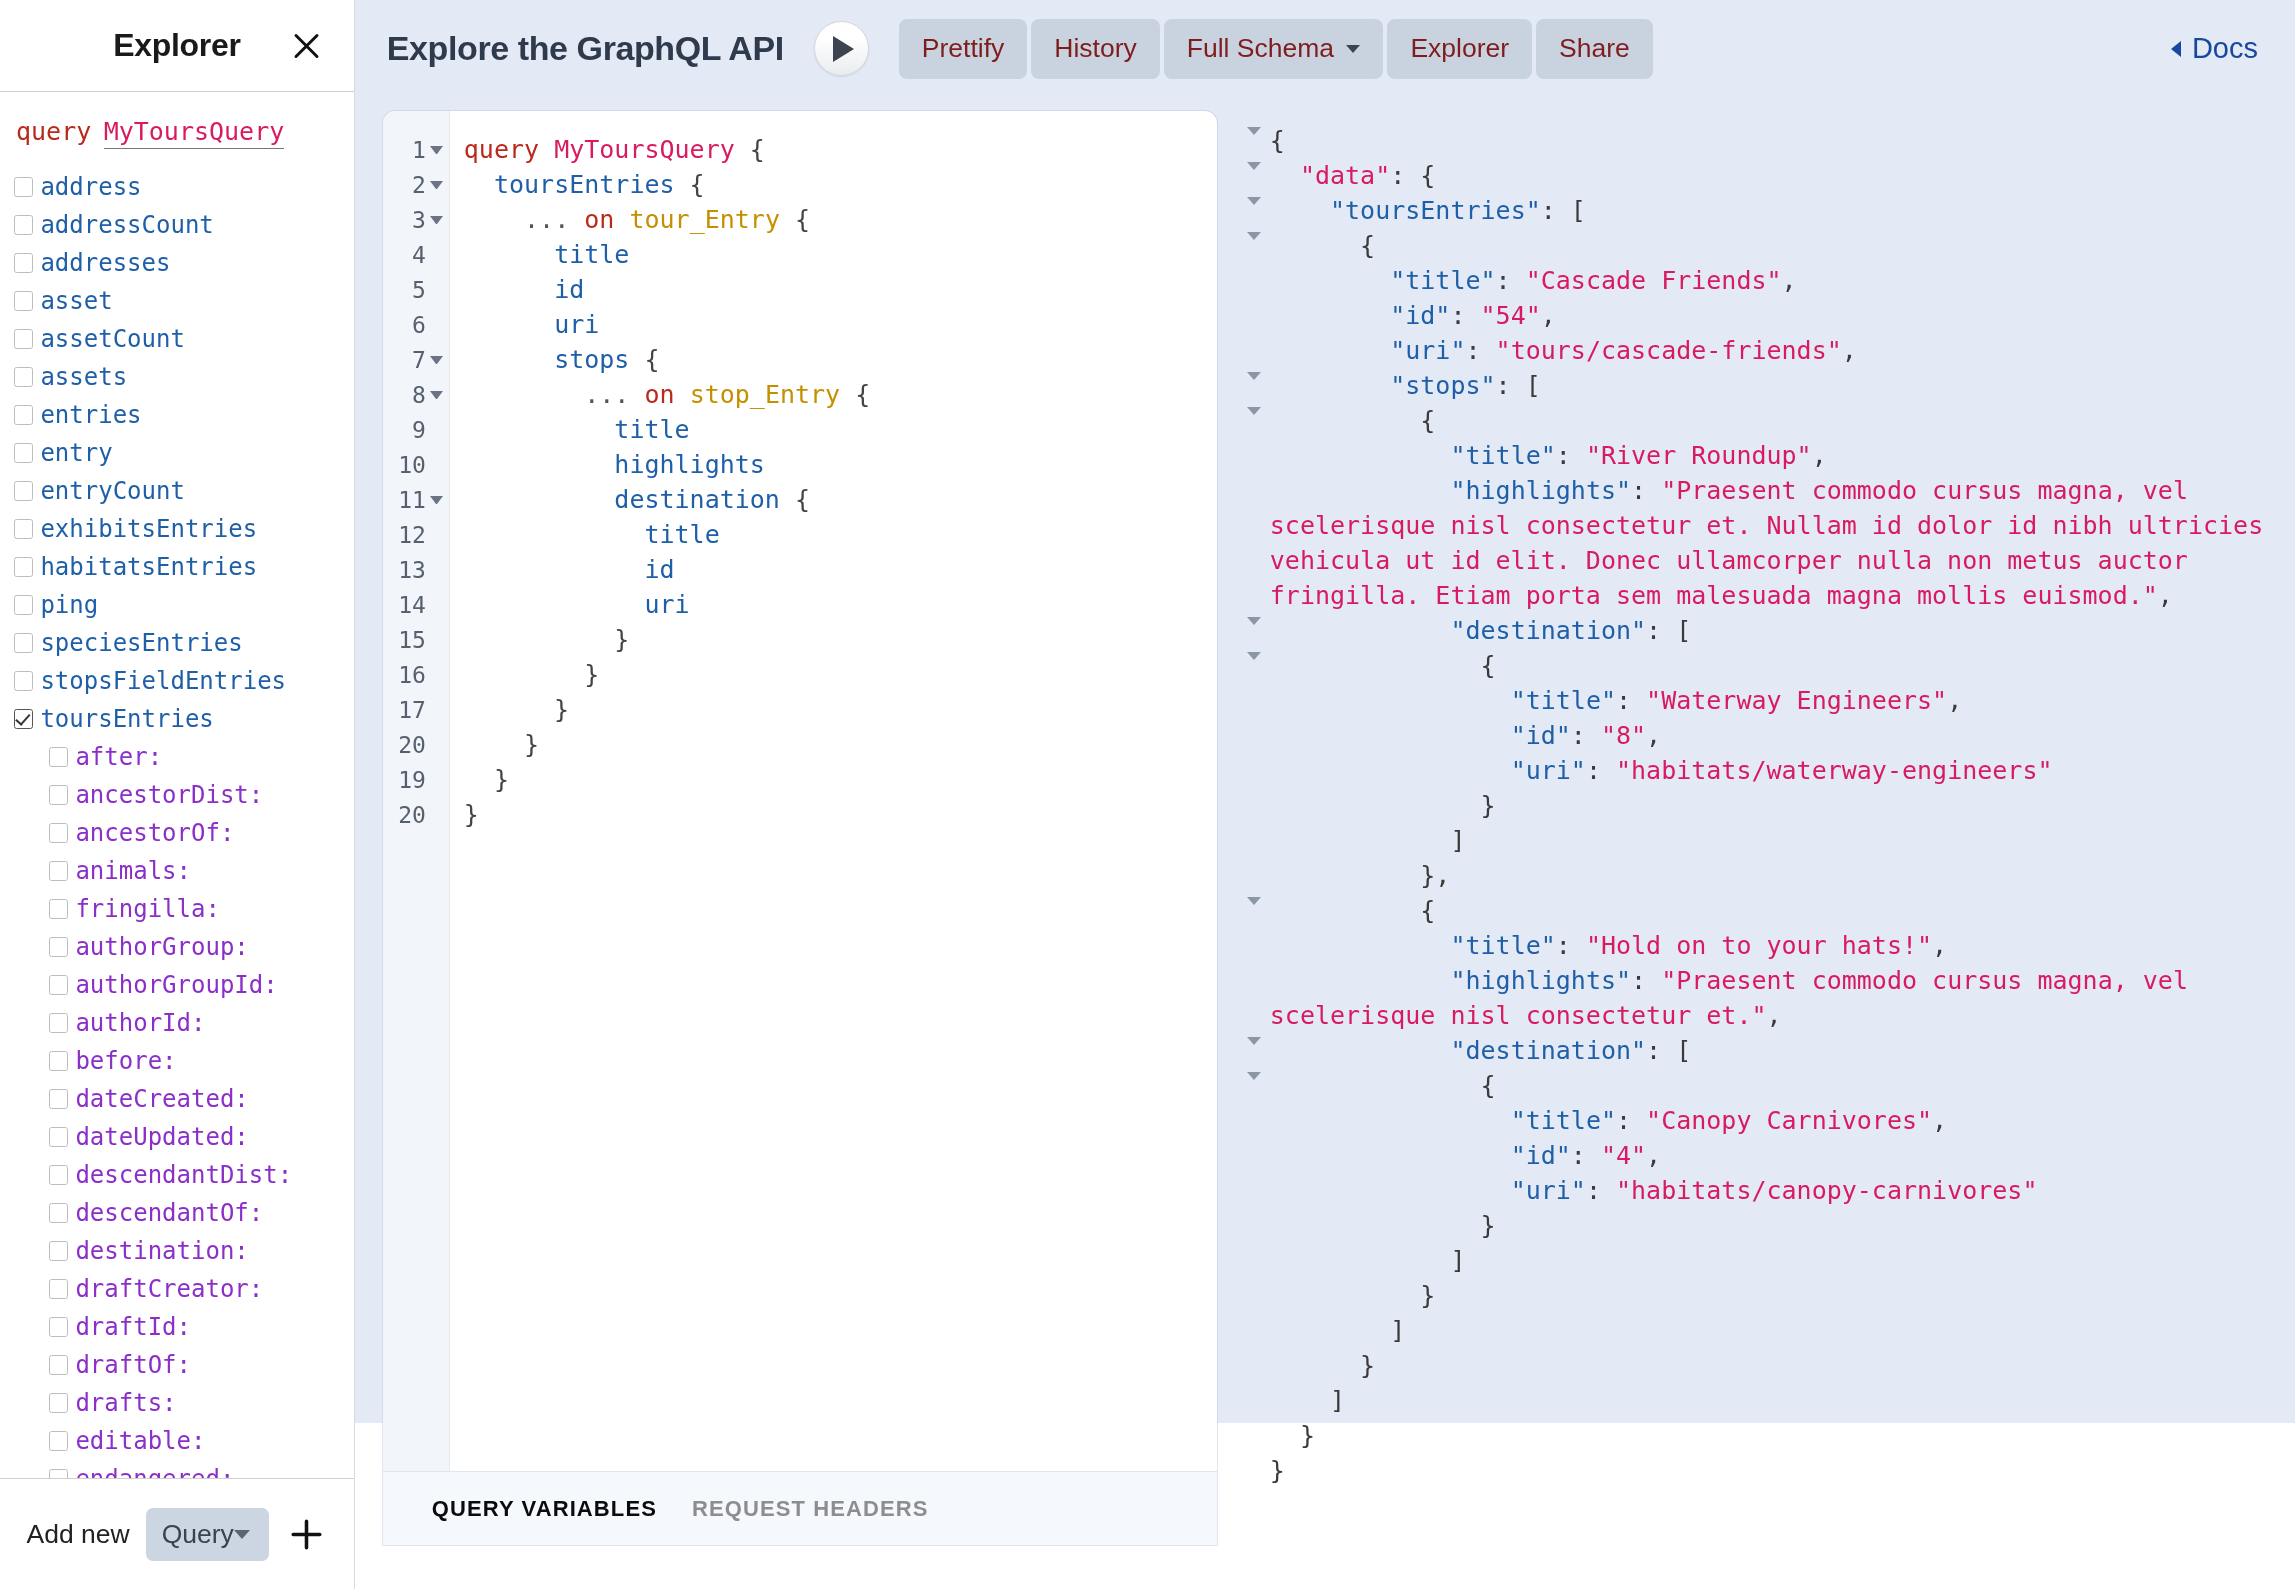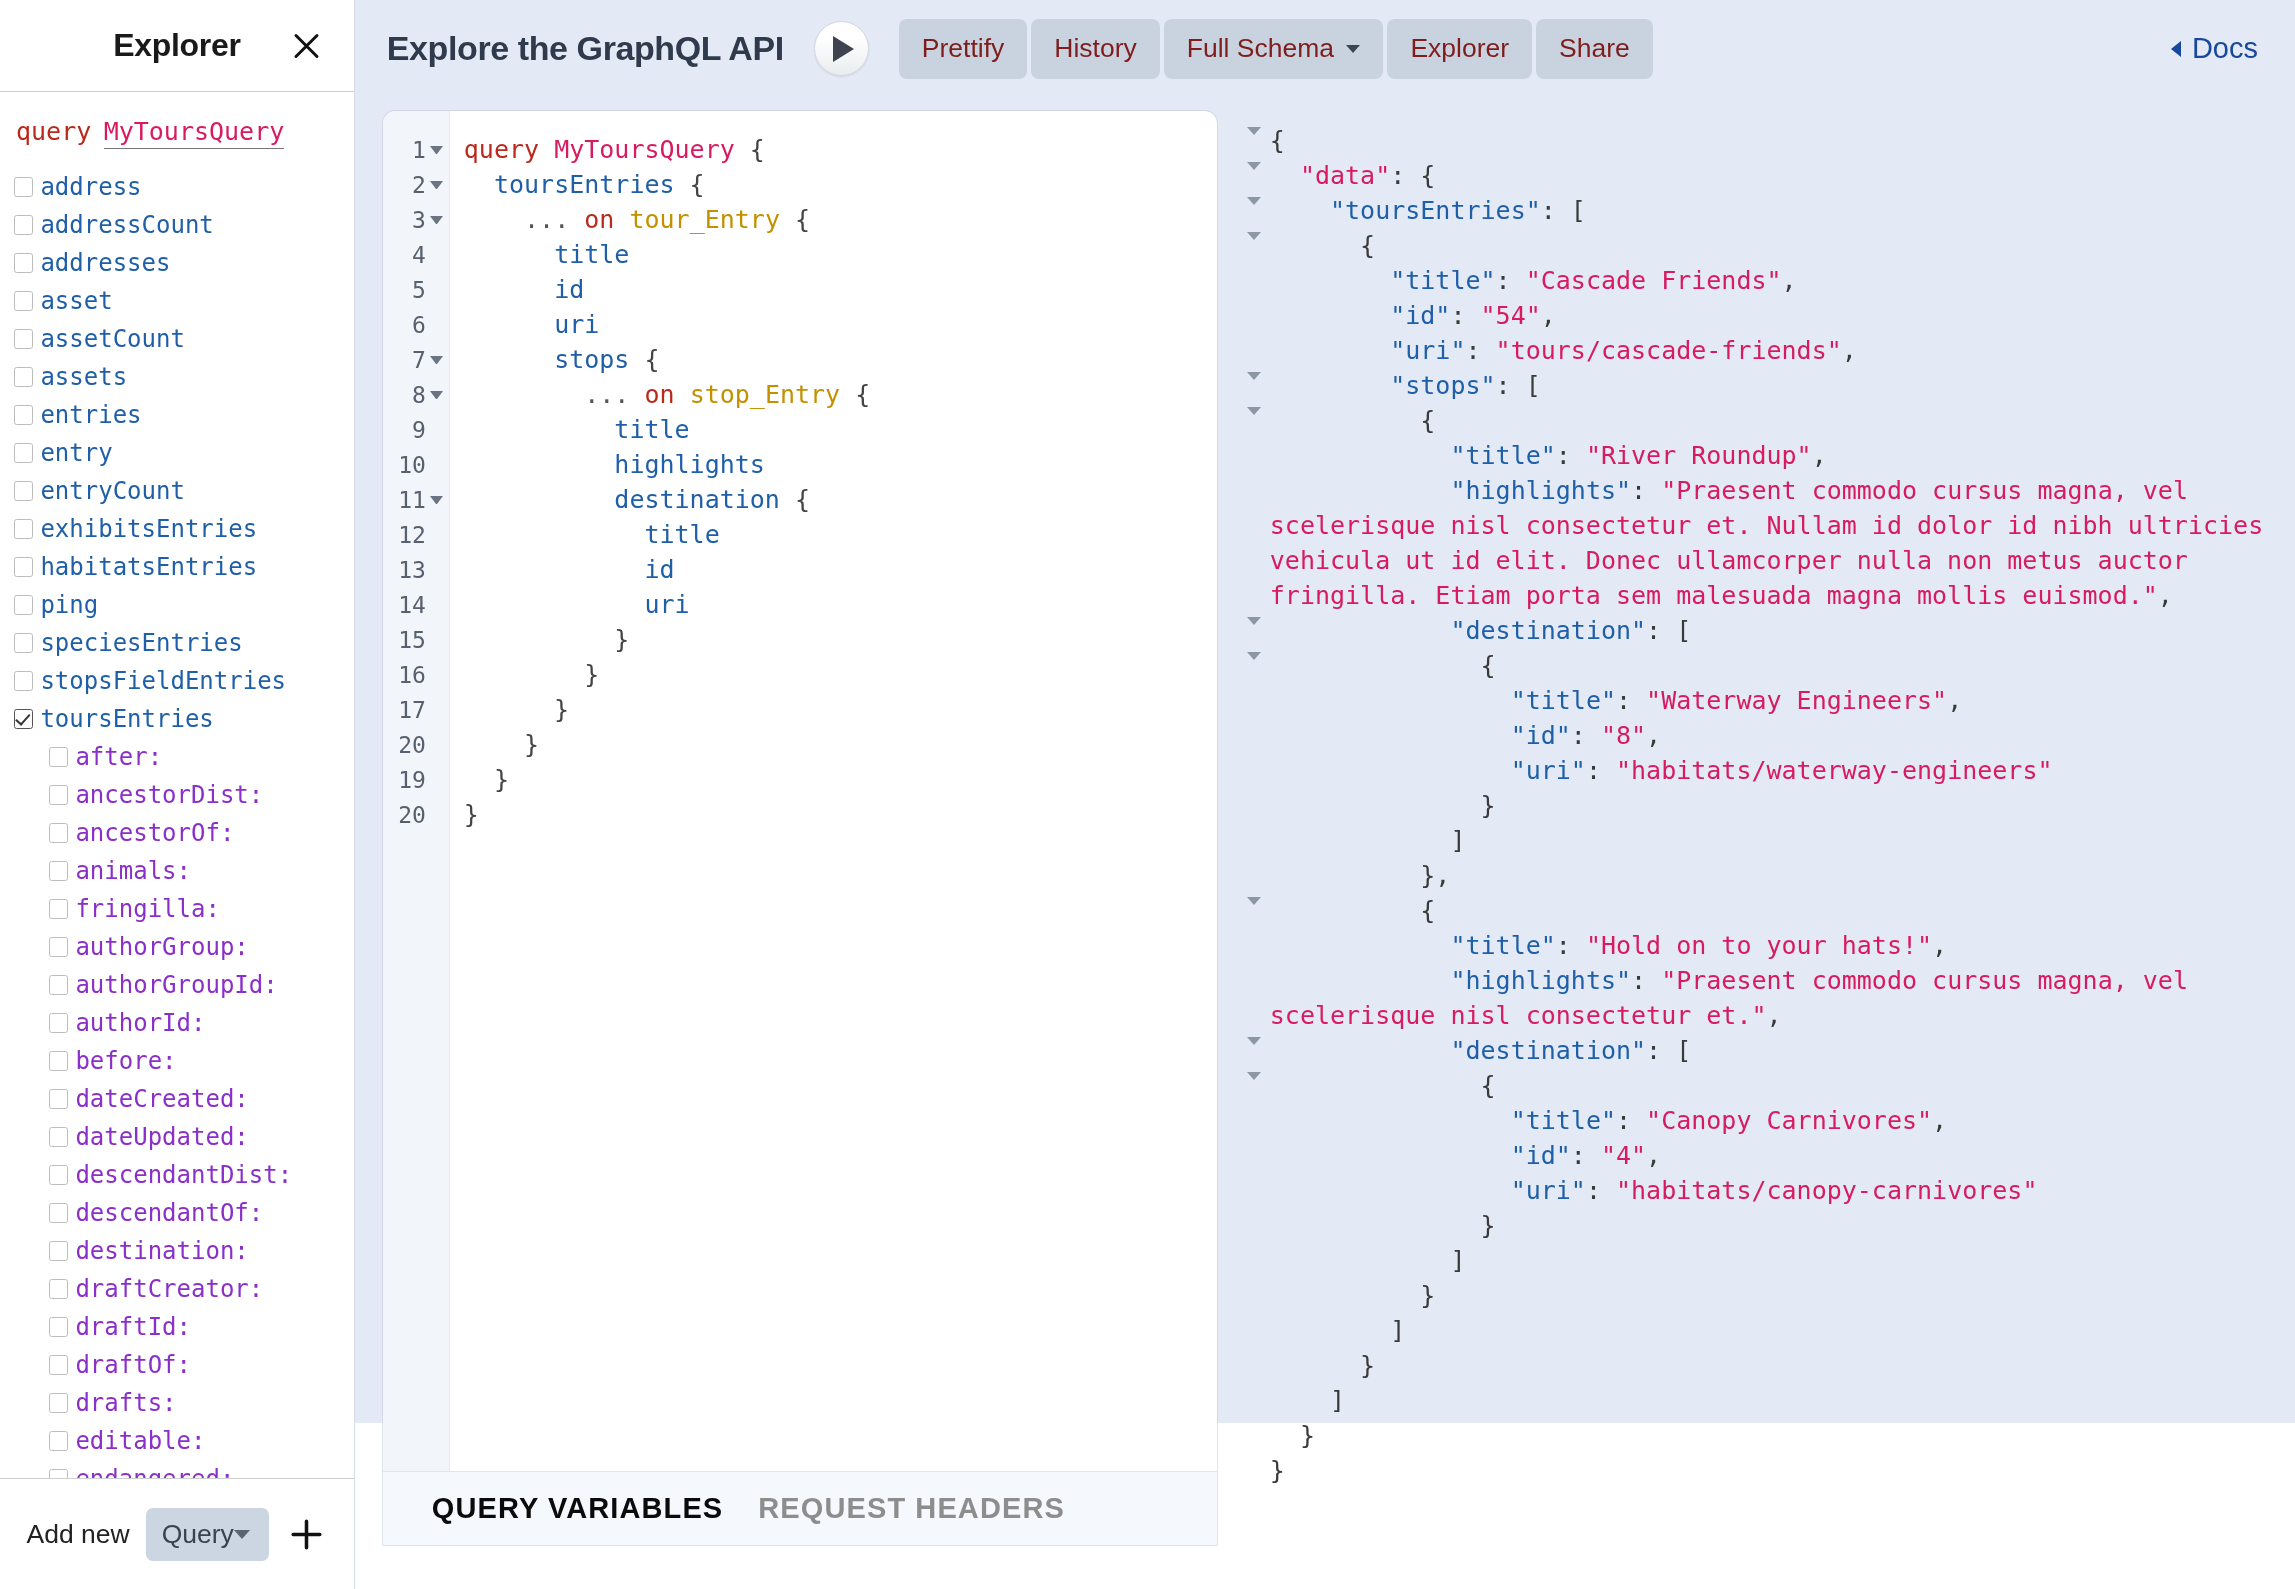--- a/index.html
+++ b/index.html
@@ -236,21 +236,21 @@
   .t-dots { color: #555; }
 
   .editor-tabs {
     flex: 0 0 74px; height: 74px;
     background: #f5f8fc;
     border-top: 0.9px solid #dfe6ef;
     display: flex; align-items: center;
     padding-left: 49px; gap: 35px;
   }
   .etab {
-    font-size: 29px; font-weight: bold; letter-spacing: 1.1px;
+    font-size: 22px; font-weight: bold; letter-spacing: 1.1px;
     cursor: pointer; white-space: nowrap;
   }
   .etab.active { color: #0b0b0b; }
   .etab.inactive { color: #8d8d8d; }
 
   .result-pane {
     flex: 1 1 auto;
     margin-left: 19.4px;
     padding: 12.4px 17.7px 0 10.6px;
     overflow: hidden;

